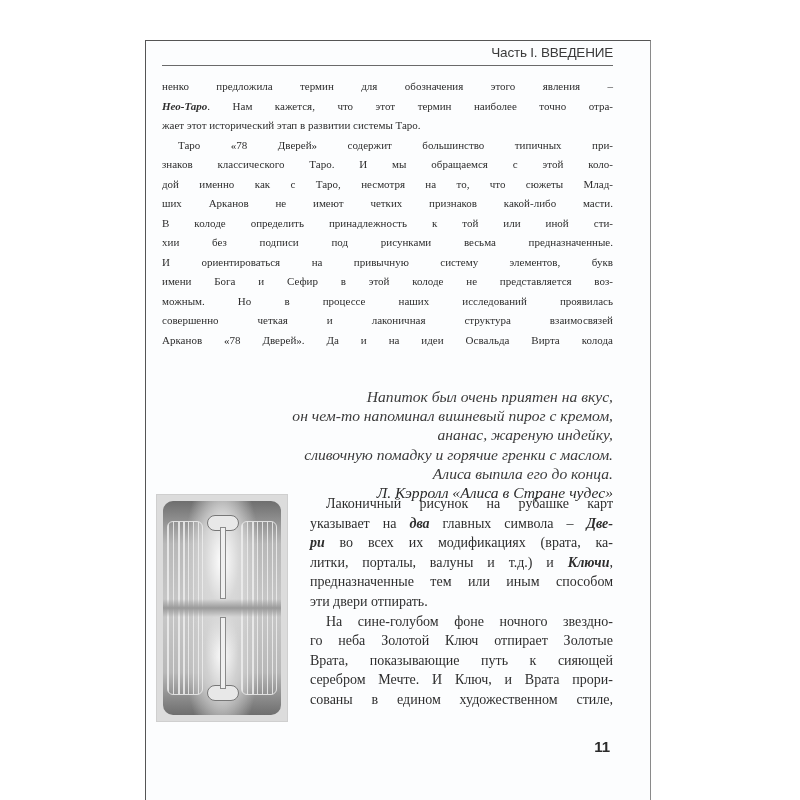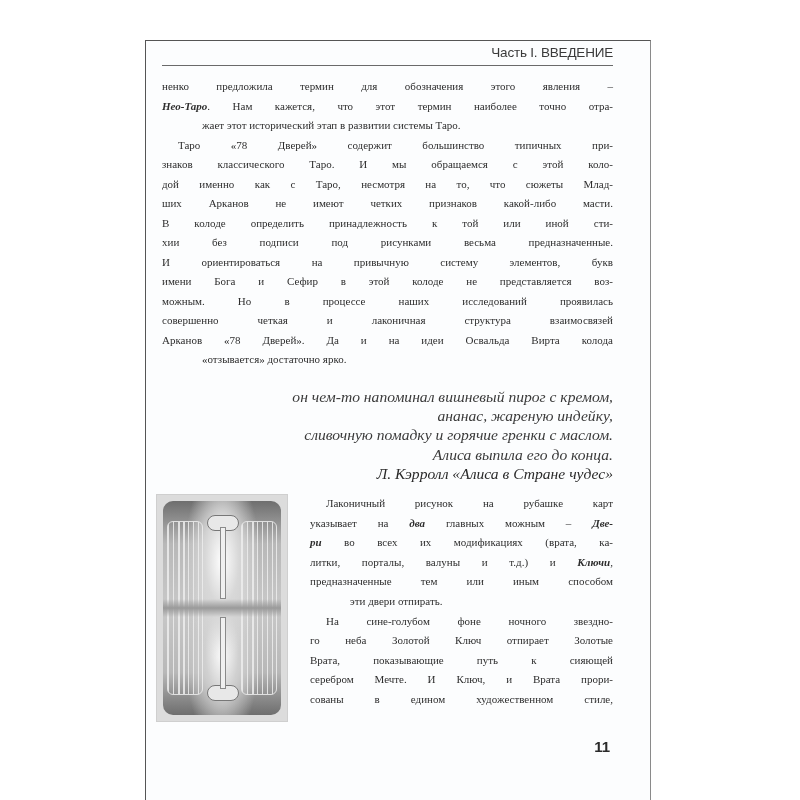--- a/index.html
+++ b/index.html
@@ -25,21 +25,21 @@
   .head-rule {
     position: absolute; left: 16px; top: 24px; width: 451px; height: 0;
     border-top: 1px solid #6a6a6a;
   }
   .body-text {
     position: absolute; left: 16px; top: 36px; width: 451px;
     font-size: 11px; line-height: 19.5px;
     text-align: justify;
   }
   .line { display: block; white-space: nowrap; text-align-last: justify; text-align: justify; }
-  .line.last { text-align-last: left; margin-left: 40px; }
+  .line.last { text-align-last: left; }
   .indent { text-indent: 16px; }
   .bi { font-weight: bold; font-style: italic; }
   .epigraph {
     position: absolute; left: 60px; top: 346px; width: 407px;
     text-align: right; font-style: italic;
     font-size: 15.6px; line-height: 19.2px; color: #3a3a3a;
   }
   .epigraph .attribution { font-weight: normal; color: #2a2a2a; }
   .card {
     position: absolute; left: 10px; top: 453px; width: 132px; height: 228px;
@@ -73,21 +73,21 @@
     background: #e8e8e8; border: 1.5px solid #777; border-radius: 8px;
   }
   .key-bow.top { top: 14px; }
   .key-bow.bottom { bottom: 14px; }
   .mid-band {
     position: absolute; left: 0; right: 0; top: 98px; height: 18px;
     background: linear-gradient(180deg, transparent, #9a9a9a 50%, transparent);
   }
   .side-text {
     position: absolute; left: 164px; top: 453px; width: 303px;
-    font-size: 11px; line-height: 19.6px;
+    font-size: 14px; line-height: 19.6px;
   }
   .folio {
     position: absolute; right: 40px; top: 697px;
     font-family: "Liberation Sans", "DejaVu Sans", sans-serif;
     font-weight: bold; font-size: 15px; color: #2a2a2a;
   }
 </style>
 </head>
 <body>
 
@@ -104,24 +104,24 @@
     <span class="line">знаков классического Таро. И мы обращаемся с этой коло-</span>
     <span class="line">дой именно как с Таро, несмотря на то, что сюжеты Млад-</span>
     <span class="line">ших Арканов не имеют четких признаков какой-либо масти.</span>
     <span class="line">В колоде определить принадлежность к той или иной сти-</span>
     <span class="line">хии без подписи под рисунками весьма предназначенные.</span>
     <span class="line">И ориентироваться на привычную систему элементов, букв</span>
     <span class="line">имени Бога и Сефир в этой колоде не представляется воз-</span>
     <span class="line">можным. Но в процессе наших исследований проявилась</span>
     <span class="line">совершенно четкая и лаконичная структура взаимосвязей</span>
     <span class="line">Арканов «78 Дверей». Да и на идеи Освальда Вирта колода</span>
-    <span class="line last">«отзывается» достаточно ярко.</span>
   </div>
 
   <div class="epigraph">
+    <div>Напиток был очень приятен на вкус,</div>
     <div>он чем-то напоминал вишневый пирог с кремом,</div>
     <div>ананас, жареную индейку,</div>
     <div>сливочную помадку и горячие гренки с маслом.</div>
     <div>Алиса выпила его до конца.</div>
     <div class="attribution">Л. Кэрролл «Алиса в Стране чудес»</div>
   </div>
 
   <div class="card" title="Рубашка карты Таро «78 Дверей»: две двери-решётки и два ключа">
     <div class="card-inner">
       <div class="bars left"></div>
@@ -129,21 +129,21 @@
       <div class="mid-band"></div>
       <div class="key-bow top"></div>
       <div class="key top"></div>
       <div class="key-bow bottom"></div>
       <div class="key bottom"></div>
     </div>
   </div>
 
   <div class="side-text">
     <span class="line indent">Лаконичный рисунок на рубашке карт</span>
-    <span class="line"><span>указывает на </span><span class="bi">два</span><span> главных можным – </span><span class="bi">Две-</span></span>
+    <span class="line"><span>указывает на </span><span class="bi">два</span><span> главных символа – </span><span class="bi">Две-</span></span>
     <span class="line"><span class="bi">ри</span><span> во всех их модификациях (врата, ка-</span></span>
     <span class="line"><span>литки, порталы, валуны и т.д.) и </span><span class="bi">Ключи</span><span>,</span></span>
     <span class="line">предназначенные тем или иным способом</span>
     <span class="line last">эти двери отпирать.</span>
 
     <span class="line indent">На сине-голубом фоне ночного звездно-</span>
     <span class="line">го неба Золотой Ключ отпирает Золотые</span>
     <span class="line">Врата, показывающие путь к сияющей</span>
     <span class="line">серебром Мечте. И Ключ, и Врата прори-</span>
     <span class="line">сованы в едином художественном стиле,</span>

